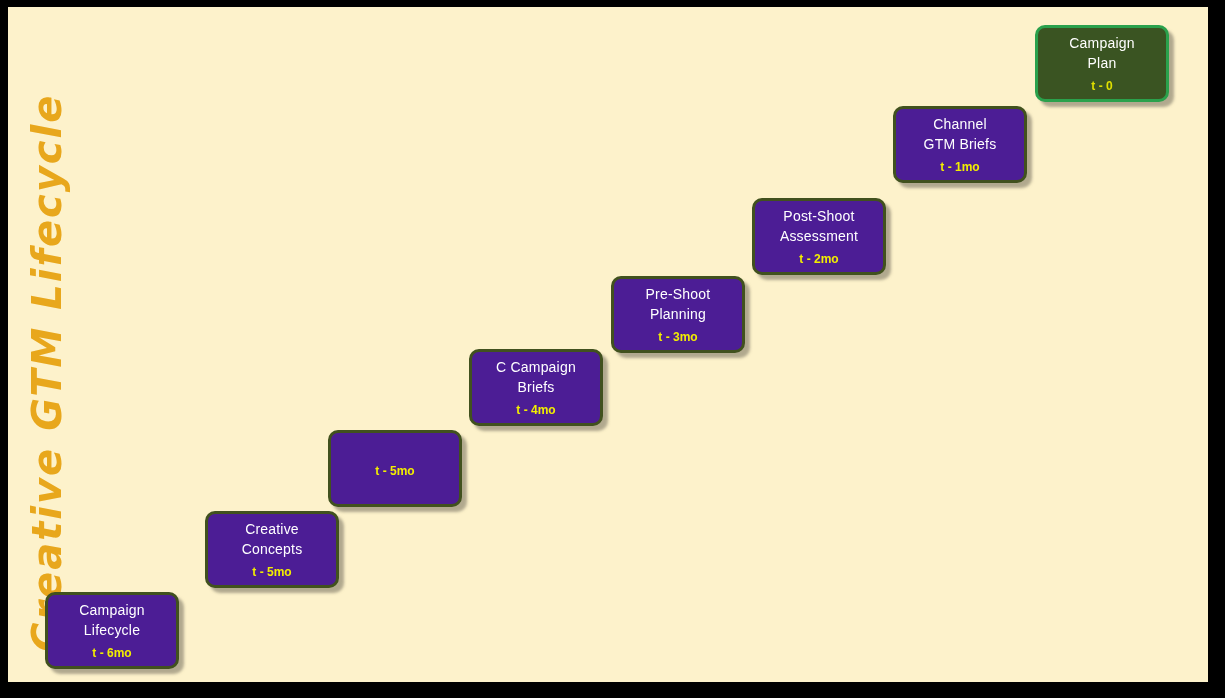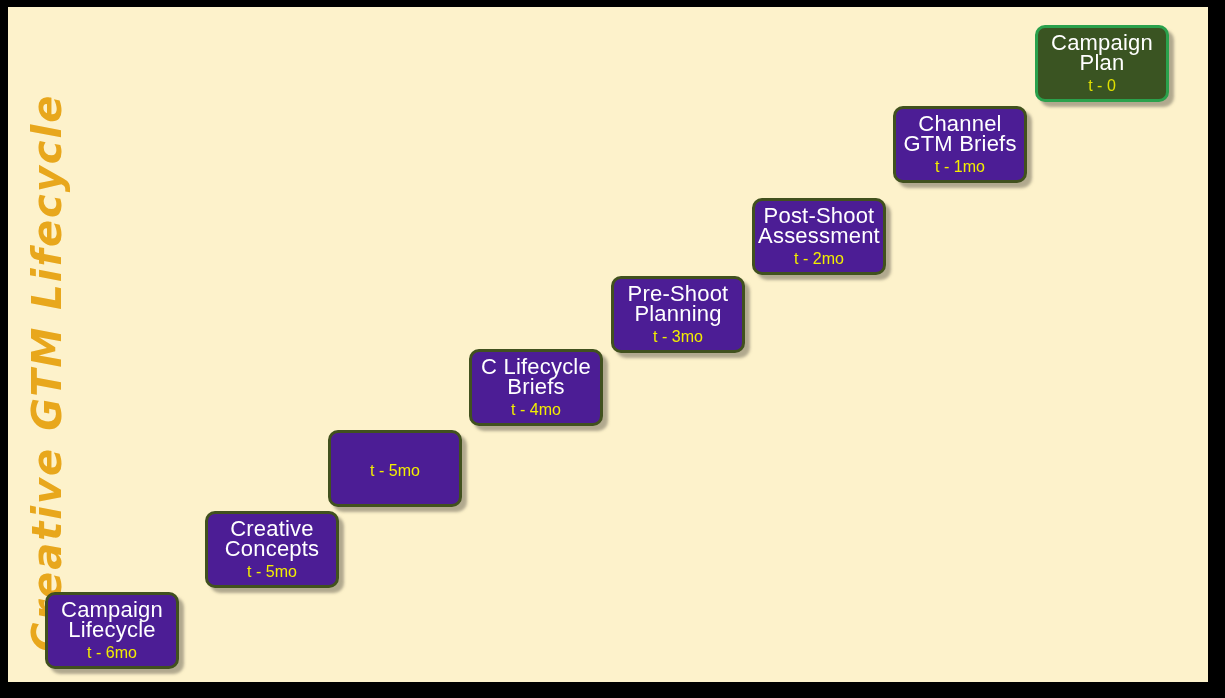--- a/index.html
+++ b/index.html
@@ -51,30 +51,30 @@
     box-shadow: 5px 5px 3px rgba(115, 110, 92, 0.55);
     display: flex;
     flex-direction: column;
     align-items: center;
     justify-content: center;
     text-align: center;
     padding: 3px 4px;
   }
   .stage .label {
     color: #ffffff;
-    font-size: 22px;
+    font-size: 14px;
     line-height: 20px;
     font-weight: 500;
     letter-spacing: 0.2px;
   }
   .stage .time {
     color: #f2ee00;
-    font-size: 16px;
+    font-size: 12px;
     line-height: 18px;
-    font-weight: 400;
+    font-weight: 700;
     margin-top: 4px;
   }
   .stage.highlight {
     background: #3a5422;
     border-color: #2aa14c;
   }
   .stage.highlight .time {
     color: #dfe000;
   }
   
@@ -110,21 +110,21 @@
       </div>
       <div class="time">t - 5mo</div>
     </div>
 
     <div class="stage s2">
       <div class="time">t - 5mo</div>
     </div>
 
     <div class="stage s3">
       <div class="label">
-        <span>C Lifecycle</span><br>
+        <span>C Campaign</span><br>
         <span>Briefs</span>
       </div>
       <div class="time">t - 4mo</div>
     </div>
 
     <div class="stage s4">
       <div class="label">
         <span>Pre-Shoot</span><br>
         <span>Planning</span>
       </div>

